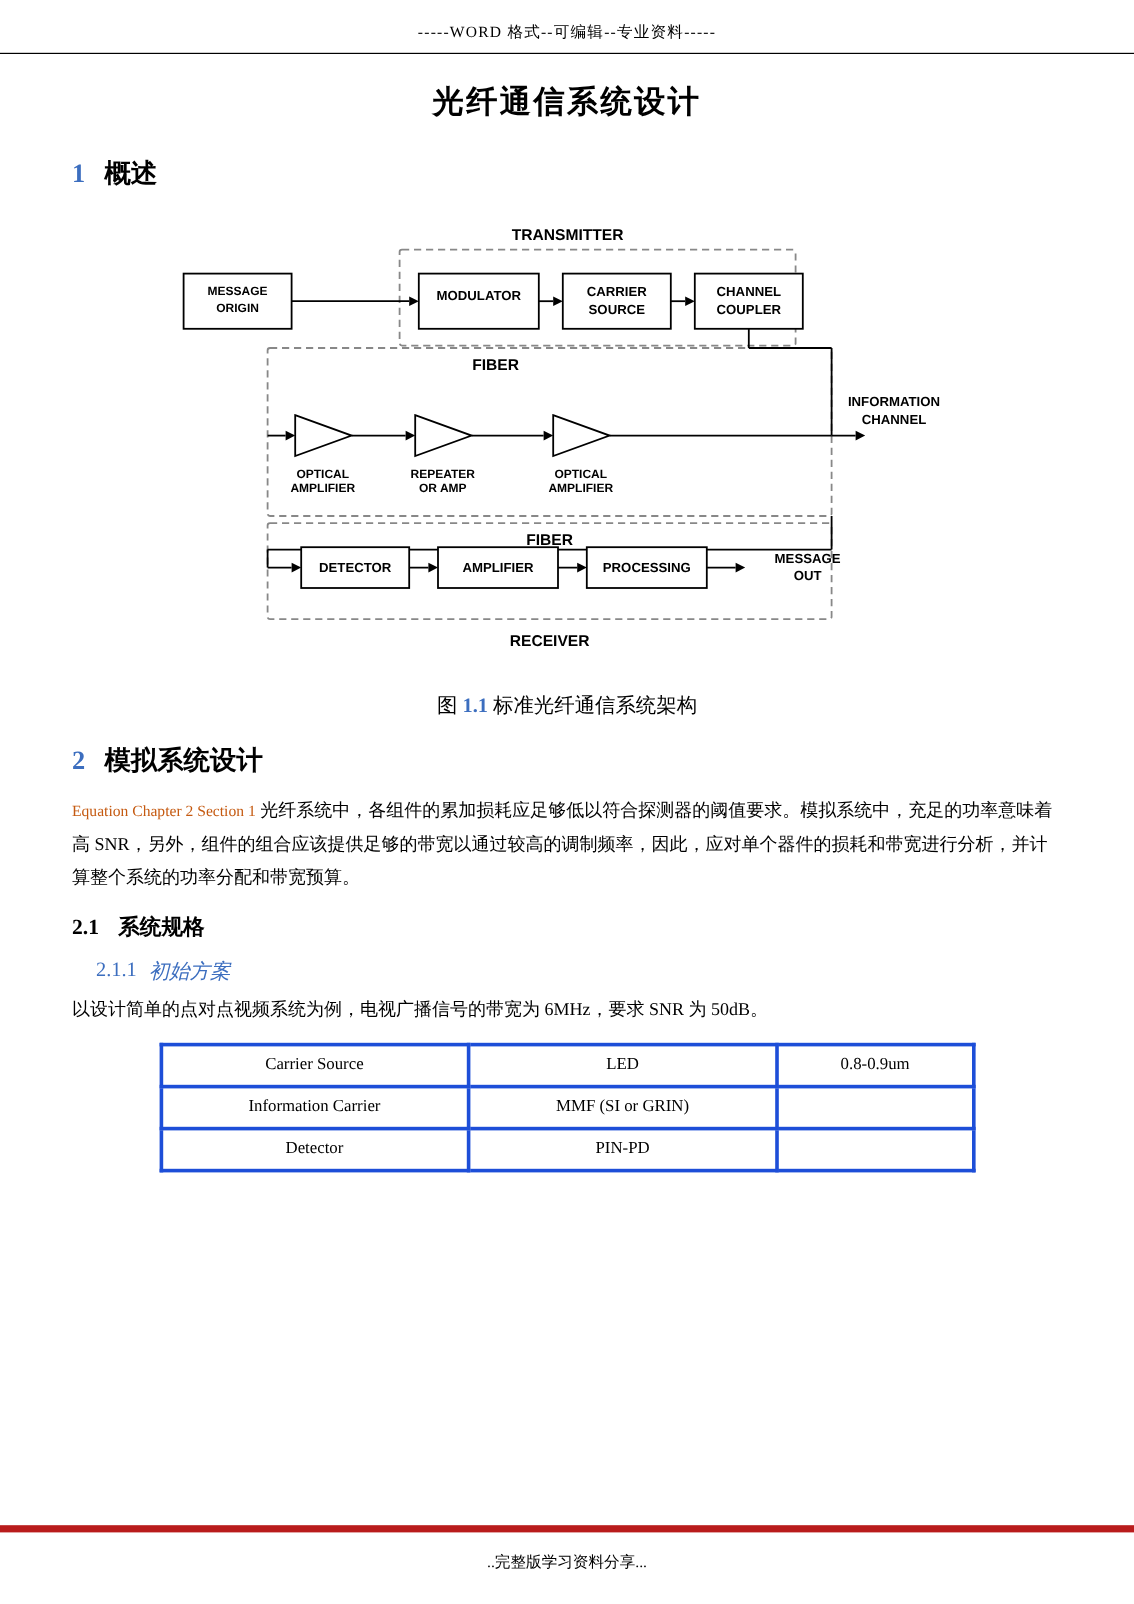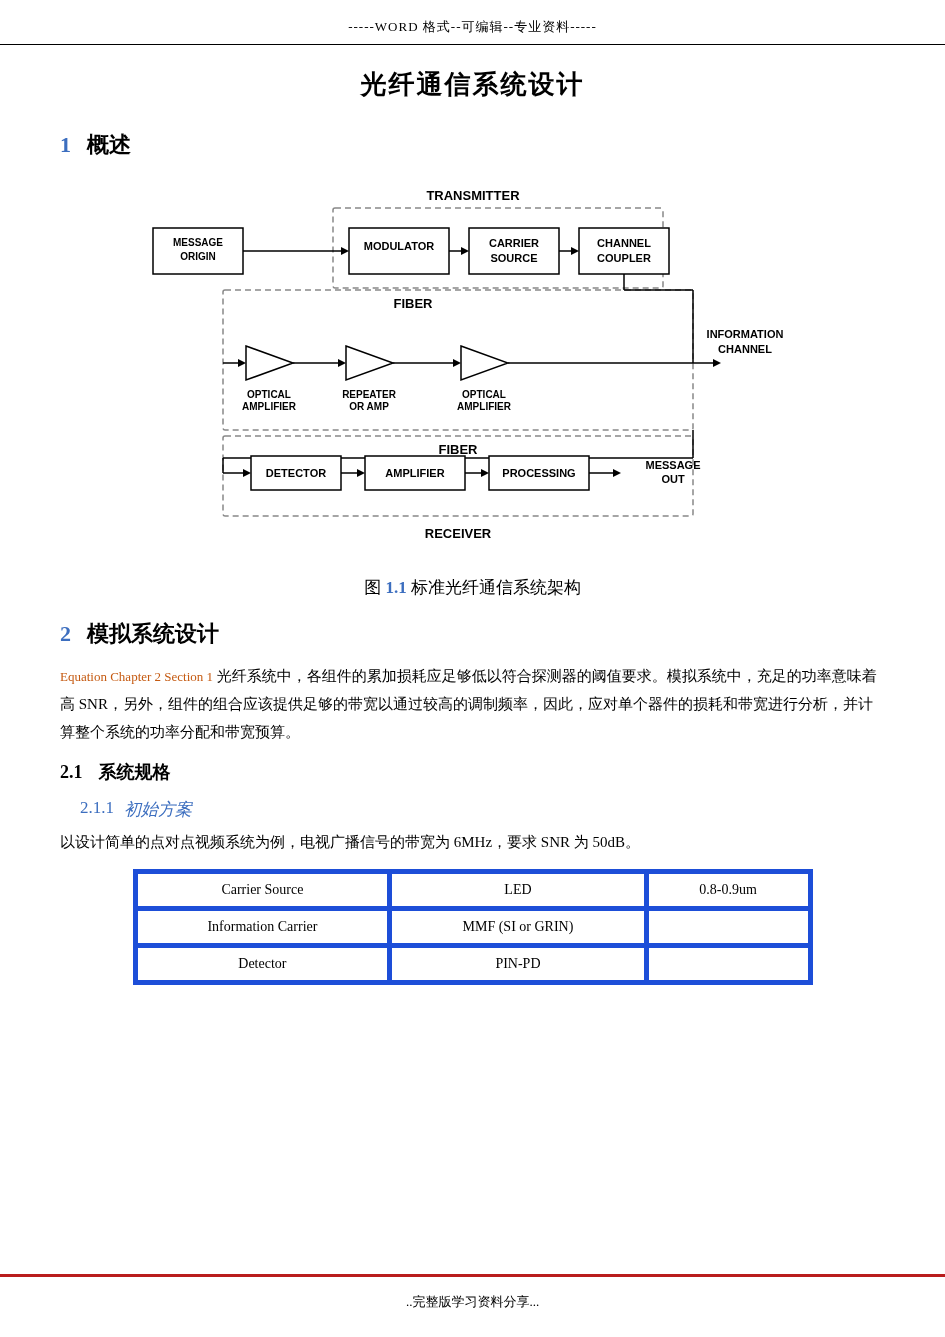--- a/index.html
+++ b/index.html
@@ -108,30 +108,30 @@
       color: #3c6ebf;
       font-weight: bold;
     }
     .data-table {
       margin: 0 auto 16px auto;
       border-collapse: collapse;
       width: 680px;
       font-size: 14px;
     }
     .data-table th, .data-table td {
-      border: 5px solid #1d4ed8;
+      border: 3px solid #1d4ed8;
       padding: 8px 16px;
       text-align: center;
       background: #fff;
     }
     
     .footer-bar {
       text-align: center;
       padding: 16px 0 8px 0;
-      border-top: 3px solid #b91c1c;
+      border-top: 6px solid #b91c1c;
       font-size: 13px;
       color: #000;
       position: absolute;
       bottom: 18px;
       left: 0; right: 0;
     }
 
     
     .diagram-svg {
       display: block;

